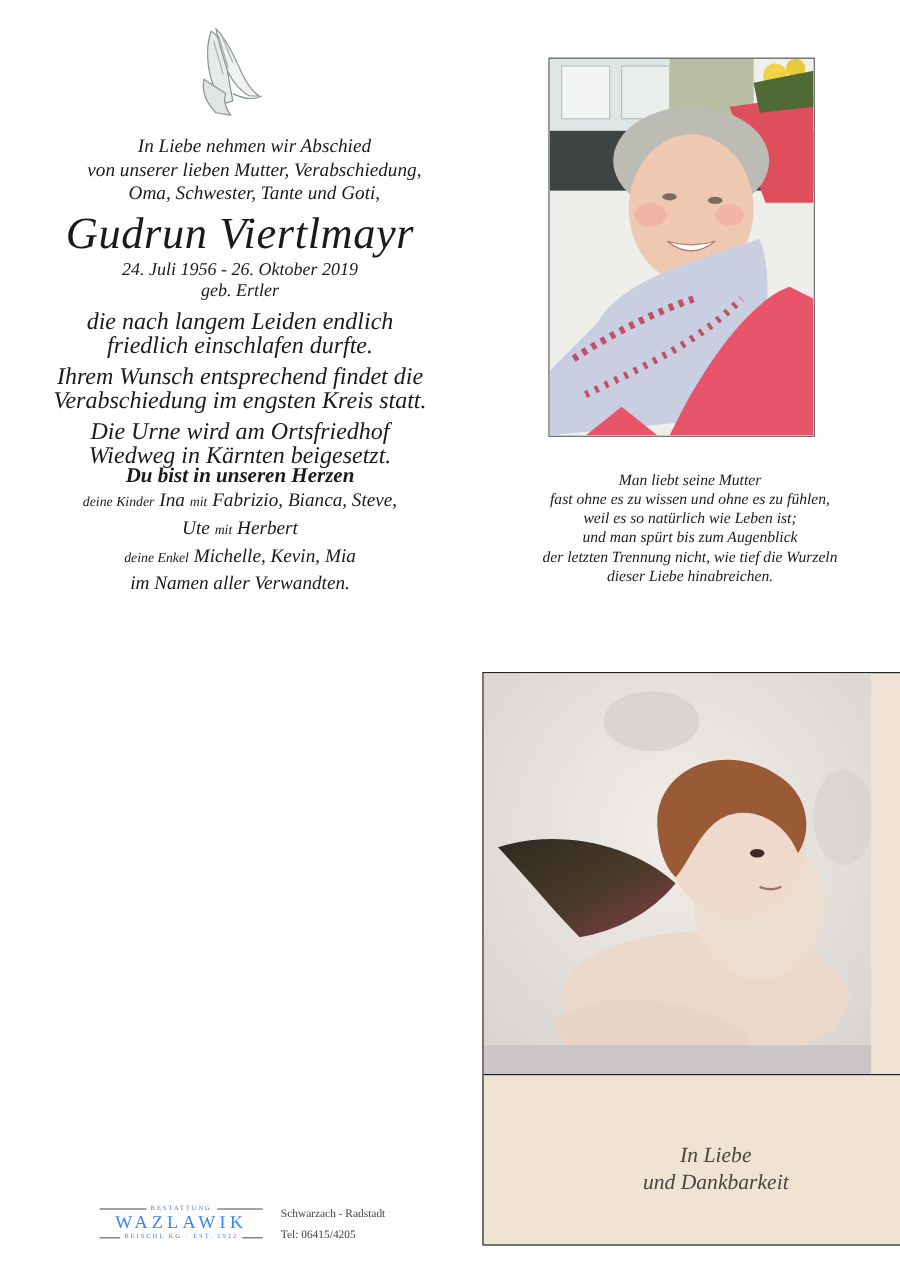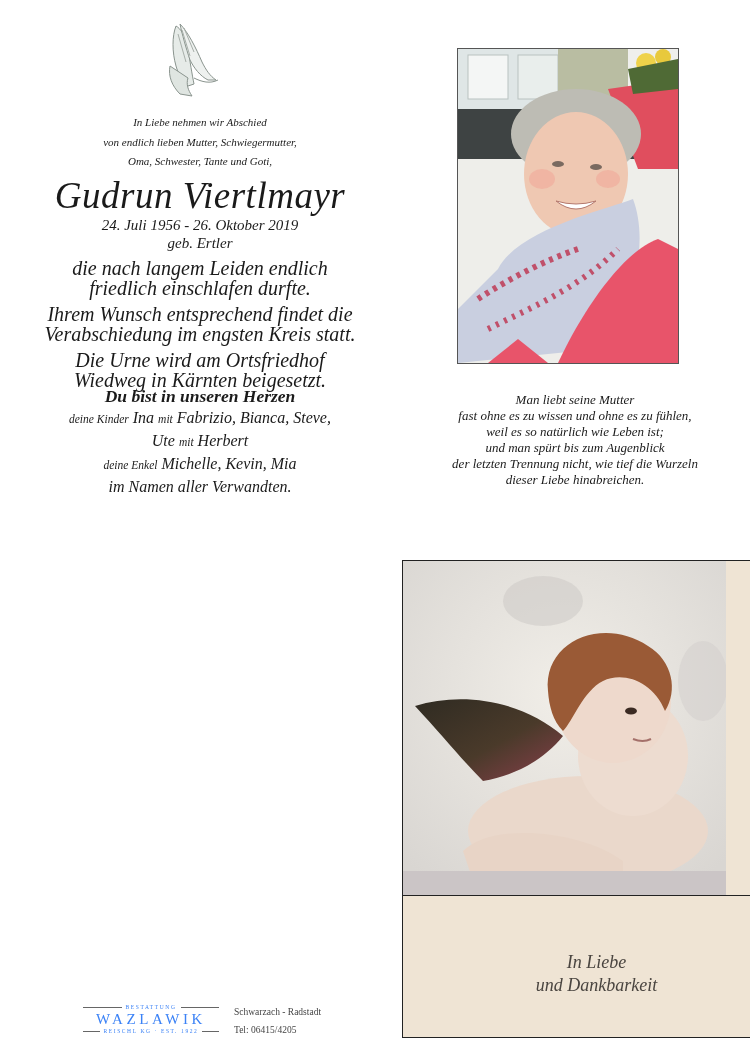--- a/index.html
+++ b/index.html
@@ -7,21 +7,21 @@
     width: 750px; height: 1060px; position: relative; overflow: hidden;
     background: #ffffff; color: #1a1a1a;
     font-family: "Liberation Serif", "DejaVu Serif", serif;
   }
   .abs { position: absolute; }
   .center { text-align: center; }
   .it { font-style: italic; }
 
   
   #hands { left: 158px; top: 22px; width: 64px; height: 76px; }
-  #intro { left: 30px; top: 113px; width: 340px; font-size: 11px; line-height: 19.5px; }
+  #intro { left: 42px; top: 113px; width: 340px; font-size: 16px; line-height: 19.5px; }
   #name { left: 30px; top: 174px; width: 340px; font-size: 37px; line-height: 44px; letter-spacing: 0.5px; }
   #dates { left: 30px; top: 216px; width: 340px; font-size: 15px; line-height: 18px; }
   #text1 { left: 30px; top: 259px; width: 340px; font-size: 20px; line-height: 19.5px; }
   #text1 p { margin: 0 0 7px 0; }
   #heart { left: 30px; top: 385px; width: 340px; font-size: 17.5px; font-weight: bold; line-height: 22px; }
   #family { left: 30px; top: 408px; width: 340px; font-size: 16px; line-height: 20px; }
   #family .small { font-size: 11.5px; }
   #family p { margin: 0 0 2px 0; text-align: center; }
 
   
@@ -52,21 +52,21 @@
       <path d="M22 2 C24 12 28 26 32 38 C36 46 42 54 50 58 L58 58 C52 54 48 48 44 40 C38 26 30 10 22 2 Z" fill="#eef1ef"></path>
       <path d="M20 12 L28 40 M24 8 L32 34 M26 6 L36 30" stroke="#a7aea9"></path>
       <path d="M12 44 C10 54 14 64 22 72 L34 74 C30 68 28 62 30 56 Z" fill="#dfe5e1"></path>
       <path d="M36 56 C44 60 52 62 60 58"></path>
     </g>
   </svg>
 </div>
 
 <div id="intro" class="abs center it">
   <div>In Liebe nehmen wir Abschied</div>
-  <div>von endlich lieben Mutter, Schwiegermutter,</div>
+  <div>von unserer lieben Mutter, Verabschiedung,</div>
   <div>Oma, Schwester, Tante und Goti,</div>
 </div>
 
 <div id="name" class="abs center it">Gudrun Viertlmayr</div>
 
 <div id="dates" class="abs center it">
   <div>24. Juli 1956 - 26. Oktober 2019</div>
   <div>geb. Ertler</div>
 </div>
 

